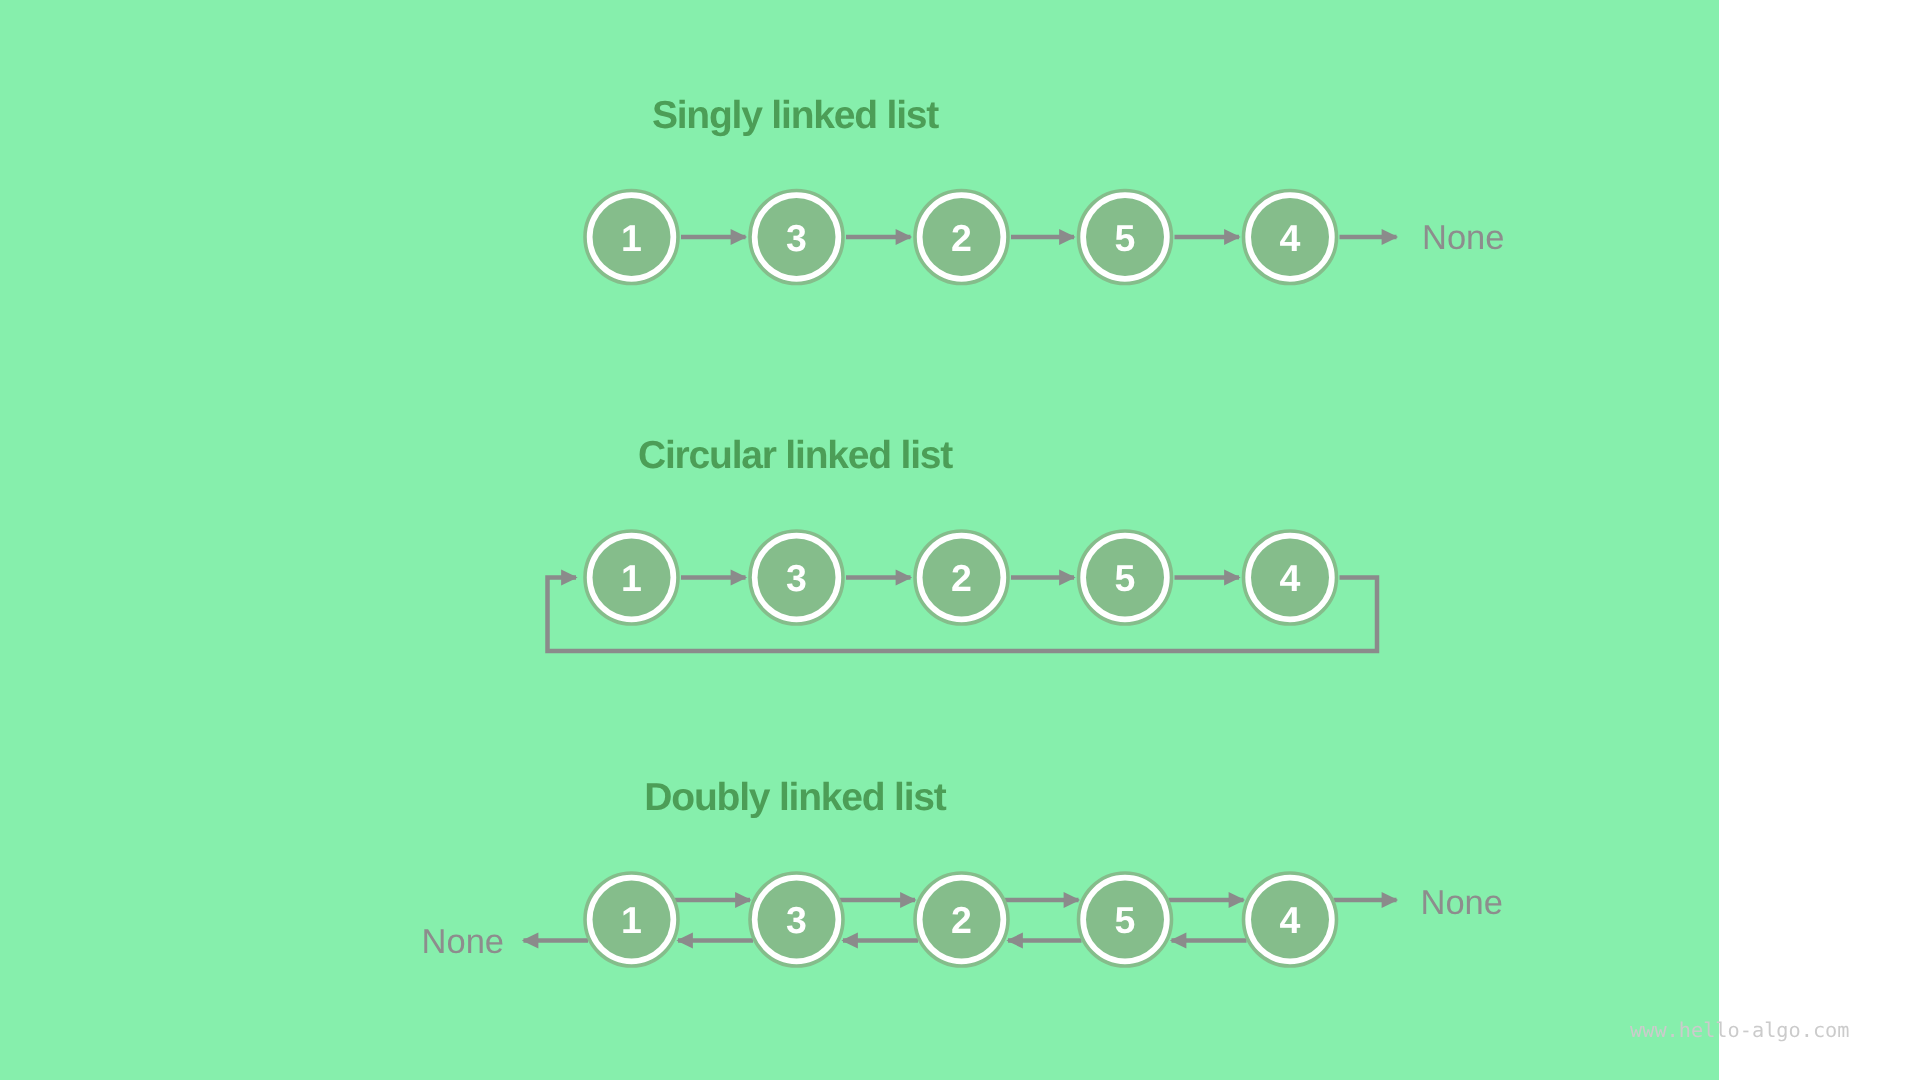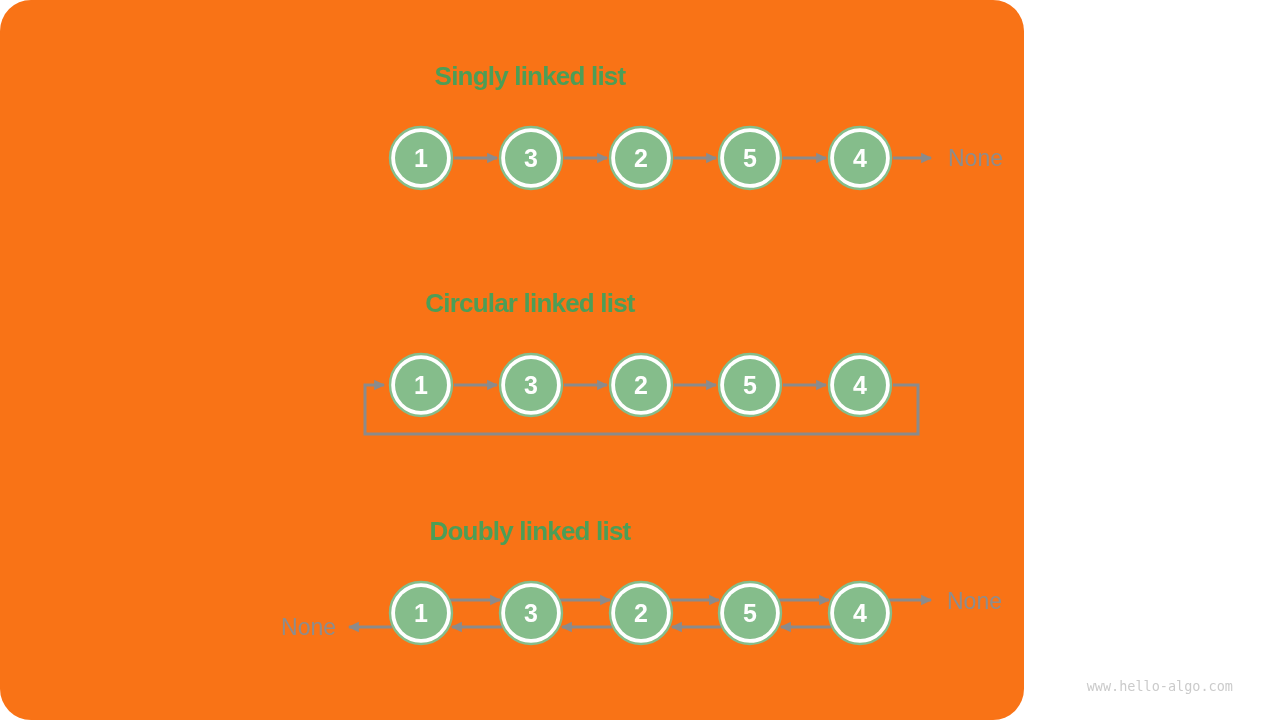--- a/index.html
+++ b/index.html
@@ -6,24 +6,23 @@
     margin: 0;
     padding: 0;
     background: #ffffff;
     width: 1280px;
     height: 720px;
     overflow: hidden;
     font-family: "Liberation Sans", sans-serif;
   }
   .stage {
     position: relative;
-    width: 1024px;
+    width: 1146px;
     height: 720px;
-    background: #f97316;
-    border-radius: 31px;
+    background: #86efac;
   }
   svg { display: block; }
 
   .sec-title {
     font-family: "Liberation Sans", sans-serif;
     font-weight: bold;
     font-size: 26px;
     letter-spacing: -0.8px;
     fill: #4c9e57;
   }

